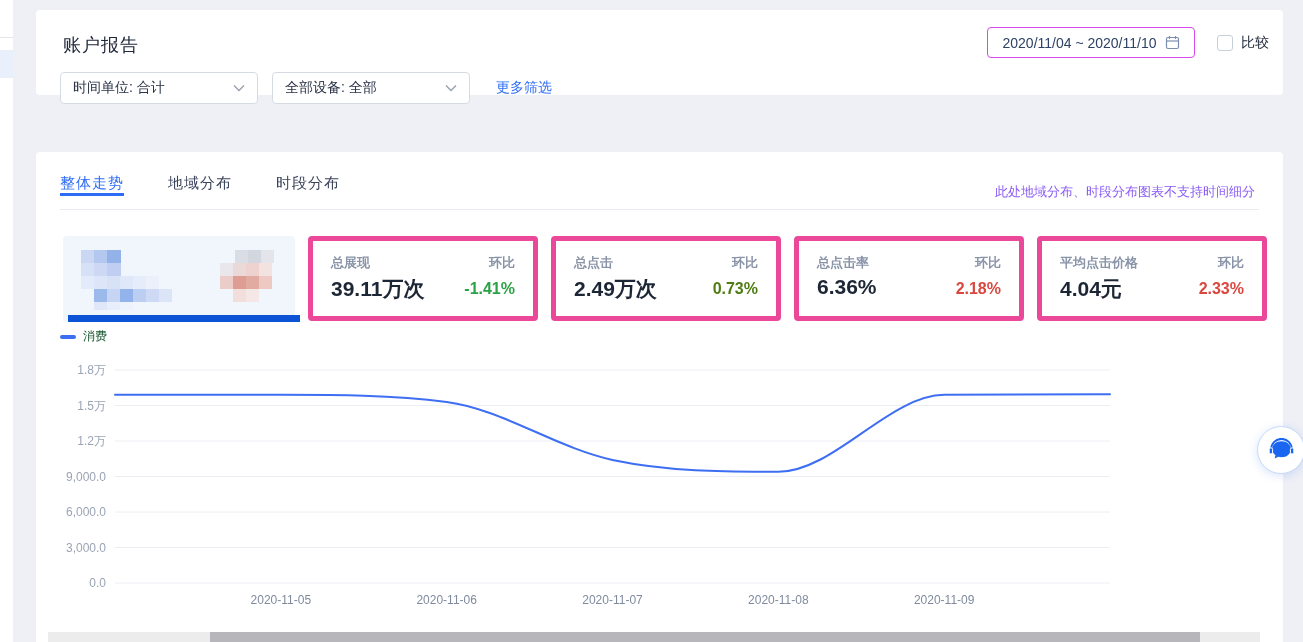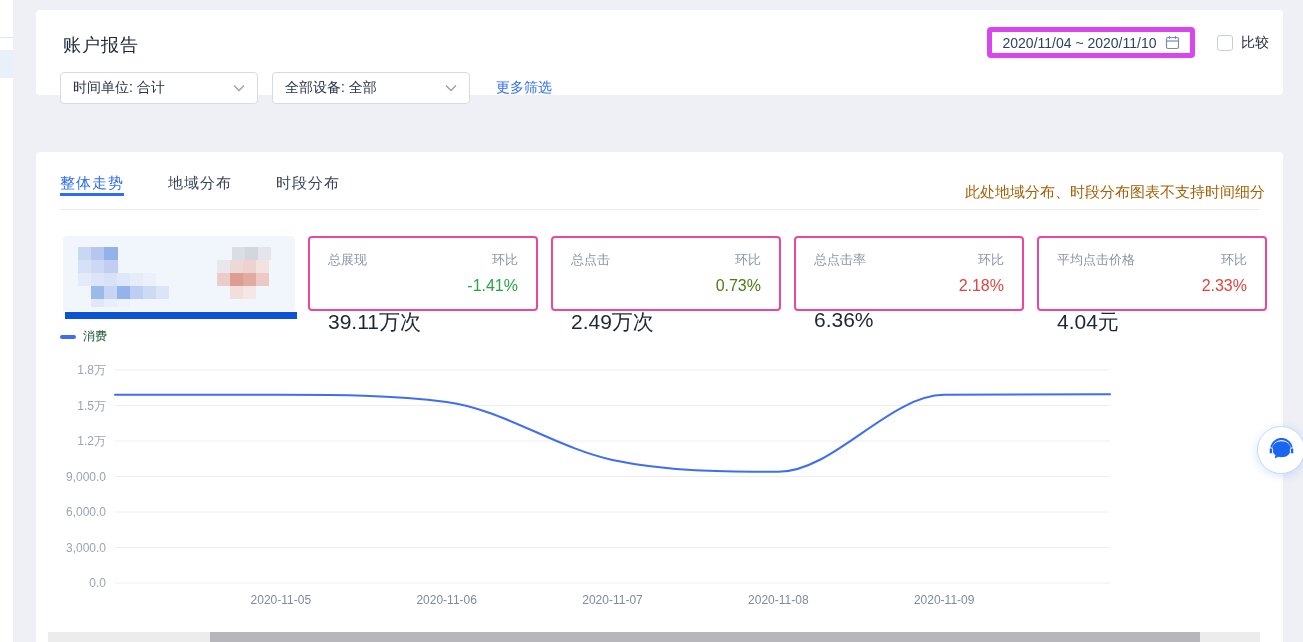--- a/index.html
+++ b/index.html
@@ -16,21 +16,21 @@
   .sidebar-sliver .highlight { position:absolute; left:0; top:50px; width:13px; height:28px; background:#e9effb; }
 
   
   .header-card {
     position:absolute; left:36px; top:10px; width:1247px; height:85px;
     background:#ffffff; border-radius:4px;
   }
   .page-title { position:absolute; left:27px; top:23px; font-size:18px; color:#20293a; letter-spacing:1px; }
   .date-input {
     position:absolute; right:88px; top:17px; width:208px; height:31px;
-    border:5px solid #d946ef; border-radius:4px; background:#fff;
+    border:1px solid #d946ef; border-radius:4px; background:#fff;
     display:flex; align-items:center; justify-content:center; gap:8px;
     font-size:14px; color:#2d4265; cursor:pointer;
   }
   .compare-wrap { position:absolute; right:14px; top:24px; display:flex; align-items:center; gap:8px;padding-left:40px; }
   .checkbox { width:16px; height:16px; border:1px solid #c9cfd9; border-radius:3px; background:#fff; }
   .compare-label { font-size:14px; color:#20293a; }
   .filter-row { position:absolute; left:24px; top:62px; display:flex; align-items:center; }
   .dropdown {
     width:198px; height:32px; border:1px solid #d6dbe3; border-radius:4px; background:#fff;
     display:flex; align-items:center; justify-content:space-between;
@@ -40,32 +40,32 @@
 
   
   .main-card {
     position:absolute; left:36px; top:152px; width:1247px; height:490px;
     background:#ffffff; border-radius:4px 4px 0 0;
   }
   .tabs-row { position:absolute; left:24px; top:22px; display:flex; }
   .tab { font-size:15px; color:#39435a; letter-spacing:1px; margin-right:44px; cursor:pointer; border-bottom:3px solid transparent; }
   .tab.active { color:#2e6cf6; border-bottom-color:#2e6cf6; }
   .tabs-divider { position:absolute; left:24px; right:24px; top:57px; height:1px; background:#e9ebf0; }
-  .tabs-note { position:absolute; right:18px; top:31px; font-size:15px; color:#a16207; }
+  .tabs-note { position:absolute; right:28px; top:31px; font-size:13px; color:#8b5cf6; }
 
   .metric-row { position:absolute; left:27px; top:84px; display:flex; gap:13px; }
   .metric-card {
-    width:230px; height:75px; background:#fff; border:2px solid #ec4899; border-radius:4px;
-    position:relative; cursor:pointer;
+    width:230px; height:85px; background:#fff; border:5px solid #ec4899; border-radius:4px;
+    position:relative; cursor:pointer;font-weight:bold;
   }
   .metric-card.selected { background:#f1f6fd; border-color:#f1f6fd; border-radius:4px 4px 0 0; }
   .selected-bar { position:absolute; left:0; top:74px; width:232px; height:7px; background:#0c53d6; }
   .metric-label { position:absolute; left:18px; top:13px; font-size:13px; color:#8a94a8; }
   .metric-ratio-label { position:absolute; right:18px; top:13px; font-size:13px; color:#8a94a8; }
-  .metric-value { position:absolute; left:18px; top:34px; font-size:21px; color:#1d2635;margin-top:36px; }
+  .metric-value { position:absolute; left:18px; top:34px; font-size:21px; color:#1d2635; }
   .metric-ratio { position:absolute; right:18px; top:39px; font-size:16px; }
 
   .legend { position:absolute; left:24px; top:176px; display:flex; align-items:center; gap:7px; }
   .legend-dash { width:16px; height:4px; border-radius:2px; }
   .legend-label { font-size:12px; color:#14532d; }
 
   .trend-svg { position:absolute; left:0; top:200px; }
   .gridline { stroke:#eceef3; stroke-width:1; }
   .ytick { font-size:12px; fill:#9ba4b5; text-anchor:end; font-family:"Liberation Sans", sans-serif; }
   .xtick { font-size:12px; fill:#7f8a9e; text-anchor:middle; font-family:"Liberation Sans", sans-serif; }

